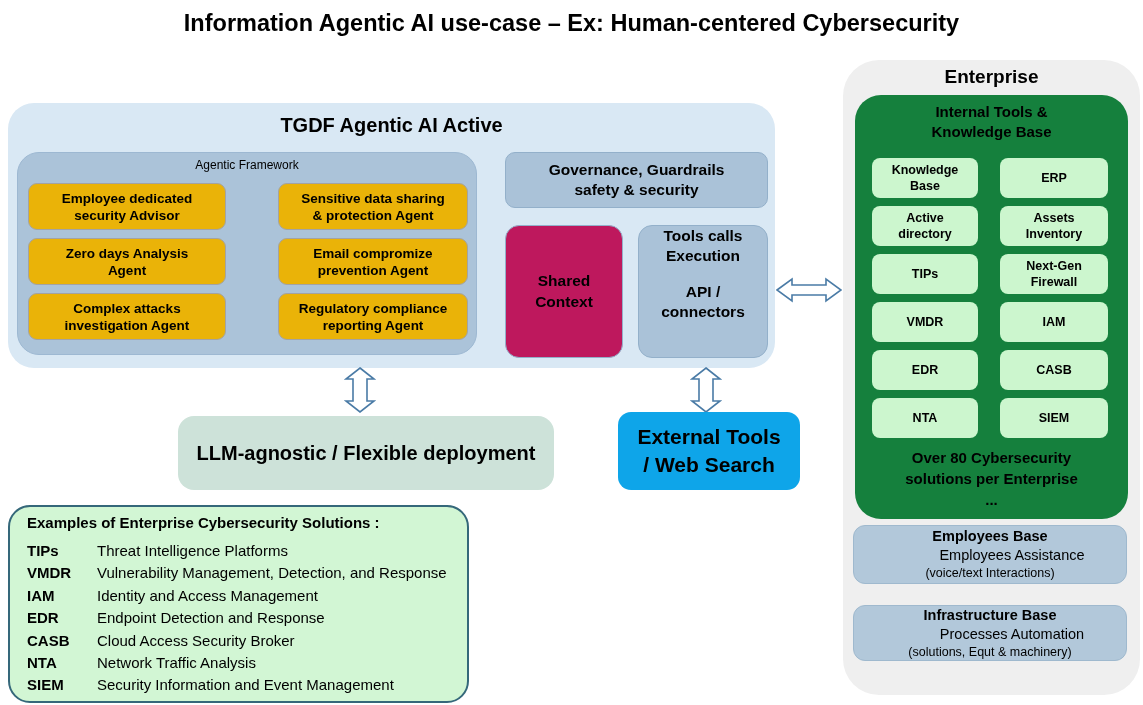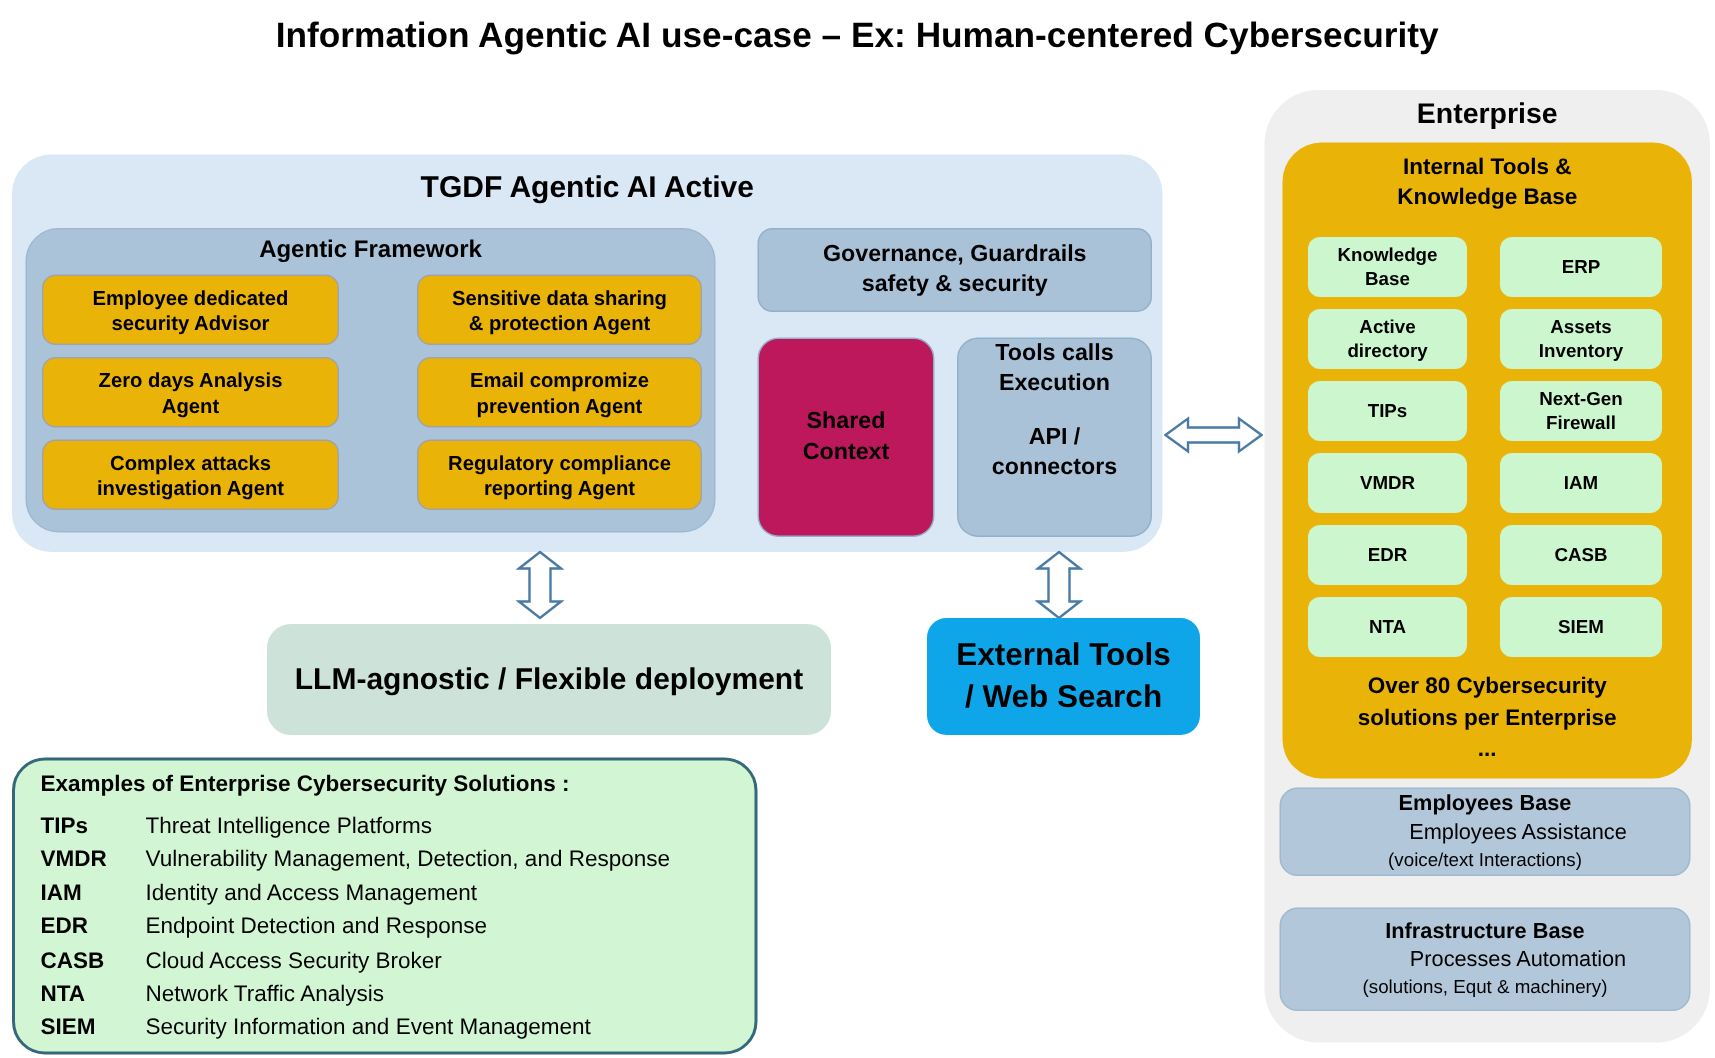--- a/index.html
+++ b/index.html
@@ -10,21 +10,21 @@
   }
   .abs{position:absolute;}
   .page-title{
     top:10px;left:0;right:0;text-align:center;
     font-size:23.5px;font-weight:bold;
   }
   
   .fabric{left:8px;top:103px;width:767px;height:265px;background:#d9e8f4;border-radius:26px;}
   .fabric-title{top:11px;left:0;right:0;text-align:center;font-size:20px;font-weight:bold;}
   .framework{left:9px;top:49px;width:460px;height:203px;background:#abc3d9;border-radius:22px;border:1px solid #9db8d2;}
-  .framework-title{top:5px;left:0;right:0;text-align:center;font-size:16px;font-weight:bold;}
+  .framework-title{top:5px;left:0;right:0;text-align:center;font-size:12px;font-weight:normal;}
   .agent-grid{left:10px;top:30px;width:440px;display:grid;grid-template-columns:198px 190px;justify-content:space-between;grid-auto-rows:47px;row-gap:8px;}
   .agent-card{
     background:#eab308;border:1px solid #a3a3a3;border-radius:9px;
     display:flex;flex-direction:column;align-items:center;justify-content:center;
     font-size:13.5px;font-weight:bold;line-height:1.26;text-align:center;padding:2px 6px;
   }
   .gov{left:497px;top:49px;width:263px;height:56px;background:#aac2d8;border-radius:10px;border:1px solid #93b0ca;
        display:flex;flex-direction:column;align-items:center;justify-content:center;
        font-size:15.5px;font-weight:bold;line-height:1.3;text-align:center;}
   .shared{left:497px;top:122px;width:118px;height:133px;background:#be185d;border-radius:14px;border:1px solid #93b0ca;
@@ -36,38 +36,38 @@
   
   .arrow svg{display:block;}
   
   .llm{left:178px;top:416px;width:376px;height:74px;background:#cde2d9;border-radius:16px;
        display:flex;align-items:center;justify-content:center;
        font-size:20px;font-weight:bold;white-space:nowrap;}
   .external{left:618px;top:412px;width:182px;height:78px;background:#0ea5e9;border-radius:13px;
        display:flex;flex-direction:column;align-items:center;justify-content:center;
        font-size:21px;font-weight:bold;line-height:1.35;text-align:center;}
   
-  .examples{left:8px;top:505px;width:497px;height:198px;background:#d2f6d4;border:2px solid #35687a;border-radius:22px;}
+  .examples{left:8px;top:505px;width:461px;height:198px;background:#d2f6d4;border:2px solid #35687a;border-radius:22px;}
   .examples-title{top:7px;left:17px;font-size:15px;font-weight:bold;}
   .example-rows{left:17px;top:33px;right:10px;}
   .example-row{display:grid;grid-template-columns:70px 1fr;line-height:22.4px;font-size:15px;}
   .example-term{font-weight:bold;}
   
   .enterprise{left:843px;top:60px;width:297px;height:635px;background:#efefef;border-radius:36px;}
   .enterprise-title{top:6px;left:0;right:0;text-align:center;font-size:19px;font-weight:bold;}
-  .internal{left:12px;top:35px;width:273px;height:424px;background:#eab308;border-radius:26px;}
+  .internal{left:12px;top:35px;width:273px;height:424px;background:#15803d;border-radius:26px;}
   .internal-title{top:7px;left:0;right:0;text-align:center;font-size:15px;font-weight:bold;line-height:1.35;}
   .tool-grid{left:17px;top:63px;display:grid;grid-template-columns:106px 108px;column-gap:22px;grid-auto-rows:40px;row-gap:8px;}
   .tool-chip{background:#ccf6ce;border-radius:8px;display:flex;align-items:center;justify-content:center;
        font-size:12.5px;font-weight:bold;line-height:1.3;text-align:center;padding:0 6px;}
   .internal-footer{top:352px;left:0;right:0;text-align:center;font-size:15px;font-weight:bold;line-height:21px;}
   .base-box{left:10px;width:274px;background:#b2c8da;border-radius:12px;border:1px solid #9fb9ce;
        display:flex;flex-direction:column;align-items:center;justify-content:center;text-align:center;line-height:1.32;}
   .employees{top:465px;height:59px;}
-  .infrastructure{top:545px;height:69px;}
+  .infrastructure{top:545px;height:56px;}
   .base-line1{font-size:14.5px;font-weight:bold;}
   .base-line2{font-size:14.5px;padding-left:44px;}
   .base-line3{font-size:12.5px;}
 </style>
 </head>
 <body>
 
 <div class="canvas">
 
   <div class="abs page-title">Information Agentic AI use-case – Ex: Human-centered Cybersecurity</div>

